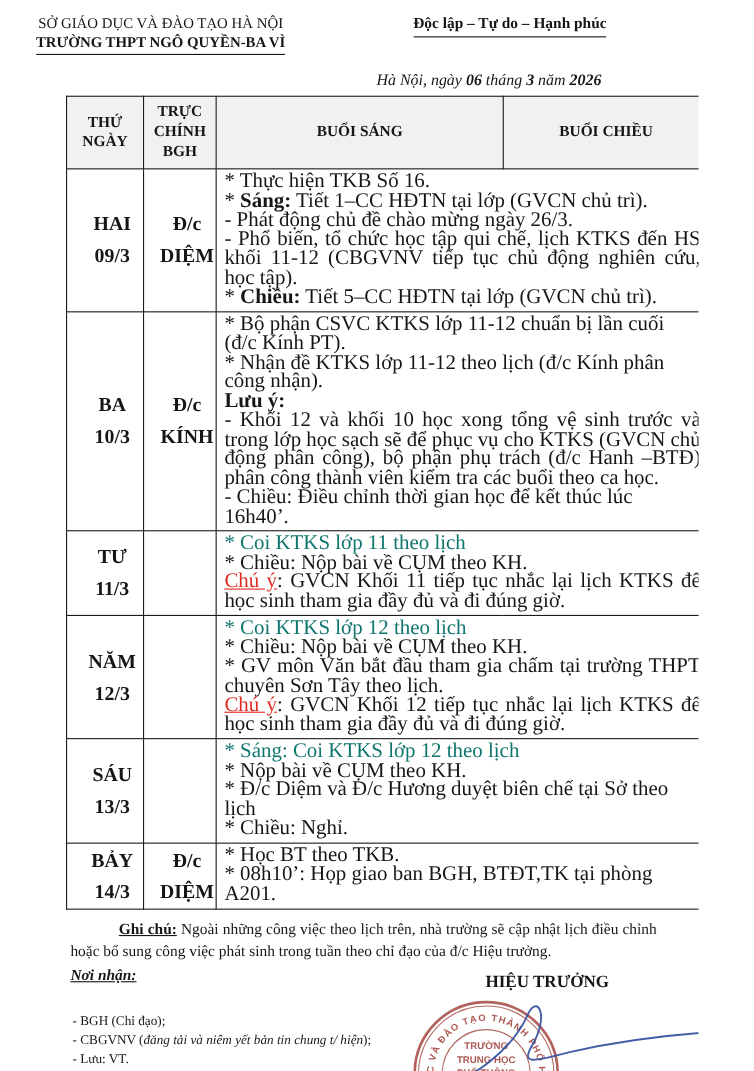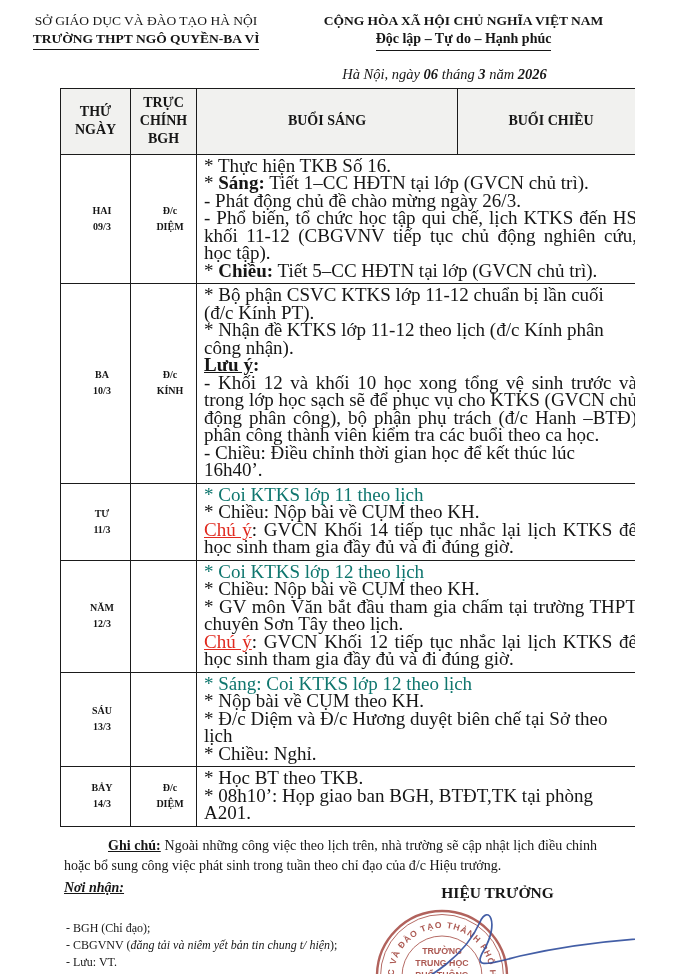--- a/index.html
+++ b/index.html
@@ -15,32 +15,32 @@
   .nat-top{font-weight:bold;}
   .nat-bottom{font-weight:bold;display:inline-block;border-bottom:1.5px solid #161616;padding-bottom:1px;font-size:14px;}
   .date-line{margin-top:15px;margin-left:45%;width:50%;text-align:center;font-size:14.5px;}
   .doc-title{margin-top:10px;text-align:center;font-weight:bold;font-size:21px;letter-spacing:.5px;}
   .doc-subtitle{margin-top:1px;text-align:center;font-weight:bold;font-style:italic;font-size:15px;}
 
   
   table.schedule{border-collapse:collapse;margin:5px 0 0 60px;width:584px;table-layout:fixed;}
   table.schedule th,table.schedule td{border:1.6px solid #1b1b1b;}
   table.schedule th{background:#f1f1ef;font-size:14px;line-height:1.3;padding:5px 2px;white-space:pre-line;vertical-align:middle;}
-  td.day{font-weight:bold;text-align:center;white-space:pre-line;font-size:10px;line-height:1.6;vertical-align:middle;padding-left:14px;}
+  td.day{font-weight:bold;text-align:center;white-space:pre-line;font-size:18px;line-height:1.6;vertical-align:middle;padding-left:14px;}
   td.content{padding:2px 7px 4px 7px;font-size:19px;line-height:17.5px;vertical-align:top;}
   .ln{text-align:left;}
   .ln.j{text-align:justify;text-align-last:left;}
 
   
   .sg-b{font-weight:bold;}
   .sg-i{font-style:italic;}
   .sg-bi{font-weight:bold;font-style:italic;}
   .sg-r{color:#0f766e;}
   .sg-ru{color:#e02b20;text-decoration:underline;}
-  .sg-bu{font-weight:bold;text-decoration:underline;}
+  .sg-bu{font-weight:bold;}
 
   
   .note{margin:9px 38px 0 64px;font-size:14px;line-height:20px;text-align:justify;text-align-last:left;text-indent:44px;}
   .note .label{font-weight:bold;text-decoration:underline;}
   .sign-area{position:relative;height:167px;margin-top:4px;}
   .recipients-label{position:absolute;left:64px;top:0;font-weight:bold;font-style:italic;text-decoration:underline;font-size:14px;}
   .recipients{position:absolute;left:66px;top:40px;font-size:12px;line-height:17px;}
   .headmaster-title{position:absolute;left:400px;top:4px;width:195px;text-align:center;font-weight:bold;font-size:15.5px;}
   .stamp{position:absolute;left:372px;top:26px;width:140px;height:140px;}
   .signature{position:absolute;left:386px;top:18px;width:294px;height:120px;}
@@ -50,21 +50,20 @@
 <body>
 
 <div class="page">
 
   <div class="hdr">
     <div class="hdr-left">
       <div class="org-top">SỞ GIÁO DỤC VÀ ĐÀO TẠO HÀ NỘI</div>
       <div><span class="org-bottom">TRƯỜNG THPT NGÔ QUYỀN-BA VÌ</span></div>
     </div>
     <div class="hdr-right">
-      <div class="nat-top">CỘNG HÒA XÃ HỘI CHỦ NGHĨA VIỆT NAM</div>
       <div><span class="nat-bottom">Độc lập – Tự do – Hạnh phúc</span></div>
     </div>
   </div>
 
   <div class="date-line"><span class="sg-i">Hà Nội, ngày </span><span class="sg-bi">06</span><span class="sg-i"> tháng </span><span class="sg-bi">3</span><span class="sg-i"> năm </span><span class="sg-bi">2026</span></div>
 
 
   <table class="schedule">
     <colgroup>
       <col style="width:70px">
@@ -110,21 +109,21 @@
             <div class="ln"><span>- Chiều: Điều chỉnh thời gian học để kết thúc lúc 16h40’.</span></div>
           </td>
         </tr>
         <tr>
           <td class="day">TƯ
 11/3</td>
           <td class="day"></td>
           <td class="content" colspan="2">
             <div class="ln"><span class="sg-r">* Coi KTKS lớp 11 theo lịch</span></div>
             <div class="ln"><span>* Chiều: Nộp bài về CỤM theo KH.</span></div>
-            <div class="ln j"><span class="sg-ru">Chú ý</span><span>: GVCN Khối 14 tiếp tục nhắc lại lịch KTKS để học sinh tham gia đầy đủ và đi đúng giờ.</span></div>
+            <div class="ln j"><span class="sg-ru">Chú ý</span><span>: GVCN Khối 11 tiếp tục nhắc lại lịch KTKS để học sinh tham gia đầy đủ và đi đúng giờ.</span></div>
           </td>
         </tr>
         <tr>
           <td class="day">NĂM
 12/3</td>
           <td class="day"></td>
           <td class="content" colspan="2">
             <div class="ln"><span class="sg-r">* Coi KTKS lớp 12 theo lịch</span></div>
             <div class="ln"><span>* Chiều: Nộp bài về CỤM theo KH.</span></div>
             <div class="ln j"><span>* GV môn Văn bắt đầu tham gia chấm tại trường THPT chuyên Sơn Tây theo lịch.</span></div>

